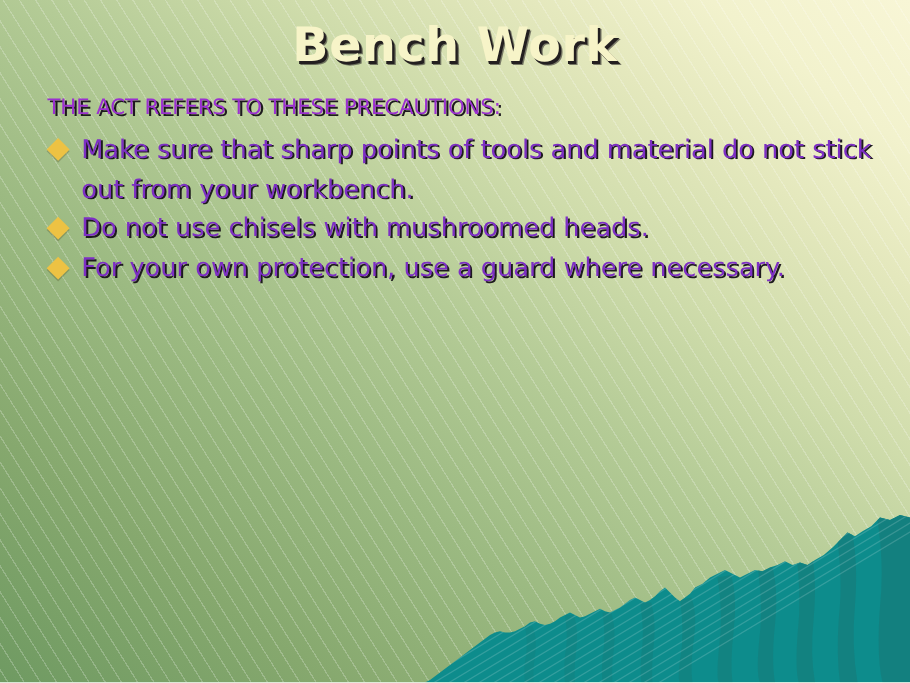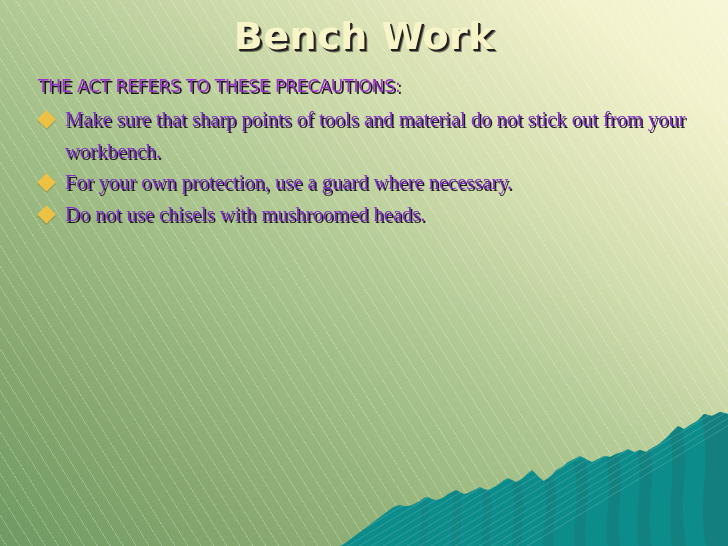--- a/index.html
+++ b/index.html
@@ -104,21 +104,20 @@
     box-shadow: 1px 1px 0 rgba(60,50,10,0.25);
   }
 
   .bullet-text {
     flex: 1 1 auto;
     font-size: 20.5px;
     line-height: 31.5px;
     color: #7d2fc4;
     text-shadow: 1.5px 1.5px 0 #1d1a1e;
     white-space: pre-wrap;
-    font-family: Liberation Serif, serif;
   }
 </style>
 </head>
 <body>
 
 <div id="slide">
 
   <div id="stripes"></div>
 
   <svg id="ridge" viewBox="0 0 728 546" preserveAspectRatio="none">
@@ -188,24 +187,24 @@
   <div id="bullets">
 
     <div class="bullet-row">
       <span class="bullet-marker"></span>
       <span class="bullet-text">Make sure that sharp points of tools and material do not stick out from your workbench.</span>
     </div>
 
 
     <div class="bullet-row">
       <span class="bullet-marker"></span>
+      <span class="bullet-text">Do not use chisels with mushroomed heads.</span>
+    </div>
+
+    <div class="bullet-row">
+      <span class="bullet-marker"></span>
       <span class="bullet-text">For your own protection, use a guard where necessary.</span>
     </div>
 
-    <div class="bullet-row">
-      <span class="bullet-marker"></span>
-      <span class="bullet-text">Do not use chisels with mushroomed heads.</span>
-    </div>
-
 
   </div>
 
 </div>
 
 </body></html>

